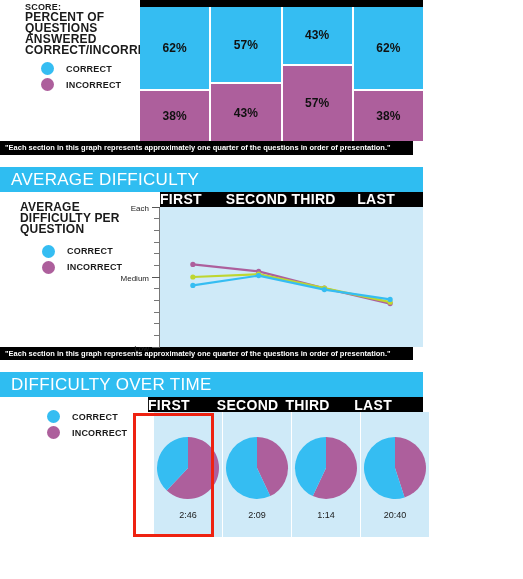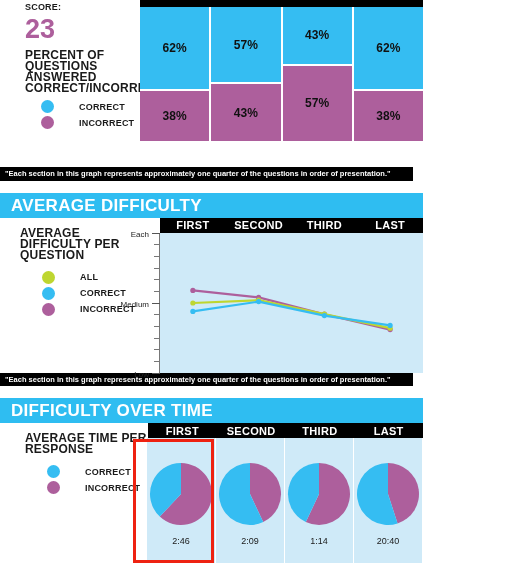--- a/index.html
+++ b/index.html
@@ -20,21 +20,21 @@
     width: 523px;
     height: 579px;
     background: #ffffff;
   }
 
   
   .section-header {
     background: #2fbdf1;
     color: #ffffff;
     font-size: 17px;
-    font-weight: bold;
+    font-weight: normal;
     letter-spacing: 0.3px;
     padding: 4px 0 4px 11px;
     box-sizing: border-box;
     height: 25px;
     line-height: 17px;
   }
   .caption-bar {
     background: #000000;
     color: #ffffff;
     font-size: 7.5px;
@@ -44,56 +44,56 @@
     box-sizing: border-box;
   }
   .col-header-bar {
     background: #000000;
     display: flex;
     height: 15px;
     align-items: center;
   }
   .col-header-bar .col-h {
     flex: 1;
-    text-align: center;
+    text-align: left;
     color: #ffffff;
-    font-size: 11px;
+    font-size: 14px;
     font-weight: bold;
     letter-spacing: 0.3px;
   }
   .legend-row {
     display: flex;
     align-items: center;
     margin: 3px 0 3px 22px;
   }
   .legend-dot {
     width: 13px;
     height: 13px;
     border-radius: 50%;
     flex: none;
   }
   .legend-label {
     font-size: 9px;
     font-weight: bold;
     color: #1a1a1a;
-    margin-left: 25px;
+    margin-left: 12px;
     letter-spacing: 0.2px;
   }
   .panel-title {
     font-size: 12px;
     font-weight: bold;
     color: #1a1a1a;
     line-height: 11px;
     letter-spacing: 0.2px;
   }
 
   
   .sec1 {
     position: relative;
-    height: 167px;
+    height: 141px;
   }
   .sec1-left {
     position: absolute;
     left: 0; top: 0;
     width: 140px;
     padding-left: 25px;
     box-sizing: border-box;
   }
   .score-label {
     font-size: 9px;
@@ -251,21 +251,20 @@
 </style>
 </head>
 <body>
 
 <div class="page">
 
   <div class="sec1">
 
     <div class="sec1-left">
       <div class="score-label">SCORE:</div>
-      <div class="score-value">23</div>
       <div class="panel-title">PERCENT OF QUESTIONS ANSWERED CORRECT/INCORRECT</div>
 
       <div class="legend-row">
         <span class="legend-dot" style="background:#35bdf2"></span>
         <span class="legend-label">CORRECT</span>
       </div>
       <div class="legend-row">
         <span class="legend-dot" style="background:#ad5f9c"></span>
         <span class="legend-label">INCORRECT</span>
       </div>
@@ -296,24 +295,20 @@
 
   <div class="caption-bar" style="width:413px">"Each section in this graph represents approximately one quarter of the questions in order of presentation."</div>
 
   <div class="sec2">
     <div class="section-header" style="width:423px">AVERAGE DIFFICULTY</div>
 
     <div class="sec2-body">
       <div class="sec2-left">
         <div class="panel-title">AVERAGE DIFFICULTY PER QUESTION</div>
 
-        <div class="legend-row">
-          <span class="legend-dot" style="background:#bed630"></span>
-          <span class="legend-label">ALL</span>
-        </div>
         <div class="legend-row">
           <span class="legend-dot" style="background:#35bdf2"></span>
           <span class="legend-label">CORRECT</span>
         </div>
         <div class="legend-row">
           <span class="legend-dot" style="background:#ad5f9c"></span>
           <span class="legend-label">INCORRECT</span>
         </div>
       </div>
 
@@ -374,40 +369,39 @@
     </div>
   </div>
 
   <div class="caption-bar" style="width:413px; margin-top:0">"Each section in this graph represents approximately one quarter of the questions in order of presentation."</div>
 
   <div class="sec3">
     <div class="section-header" style="width:423px">DIFFICULTY OVER TIME</div>
 
     <div class="sec3-body">
       <div class="sec3-left">
-        <div class="panel-title">AVERAGE TIME PER RESPONSE</div>
 
         <div class="legend-row">
           <span class="legend-dot" style="background:#35bdf2"></span>
           <span class="legend-label">CORRECT</span>
         </div>
         <div class="legend-row">
           <span class="legend-dot" style="background:#ad5f9c"></span>
           <span class="legend-label">INCORRECT</span>
         </div>
       </div>
 
       <div class="sec3-plotwrap">
         <div class="col-header-bar" id="perf-col-headers" style="margin-left:3px;width:275px">
             <div class="col-h">FIRST</div>
             <div class="col-h">SECOND</div>
             <div class="col-h">THIRD</div>
             <div class="col-h">LAST</div>
           </div>
-        <div class="pies" id="pies-container" style="margin-left:2px;width:275px">
+        <div class="pies" id="pies-container" style="margin-left:9px;width:275px">
             <div class="pie-col">
               <svg width="68" height="68" viewBox="0 0 68 68">
                 <path d="M 34 34 L 34 3 A 31 31 0 1 1 12.77903971621065 56.59802745006375 Z" fill="#ad5f9c"></path>
                 <path d="M 34 34 L 12.77903971621065 56.59802745006375 A 31 31 0 0 1 33.99999999999999 3 Z" fill="#35bdf2"></path>
               </svg>
               <div class="pie-time">2:46</div>
             </div>
             <div class="pie-col">
               <svg width="68" height="68" viewBox="0 0 68 68">
                 <path d="M 34 34 L 34 3 A 31 31 0 0 1 47.199158038517254 62.04963862644661 Z" fill="#ad5f9c"></path>

